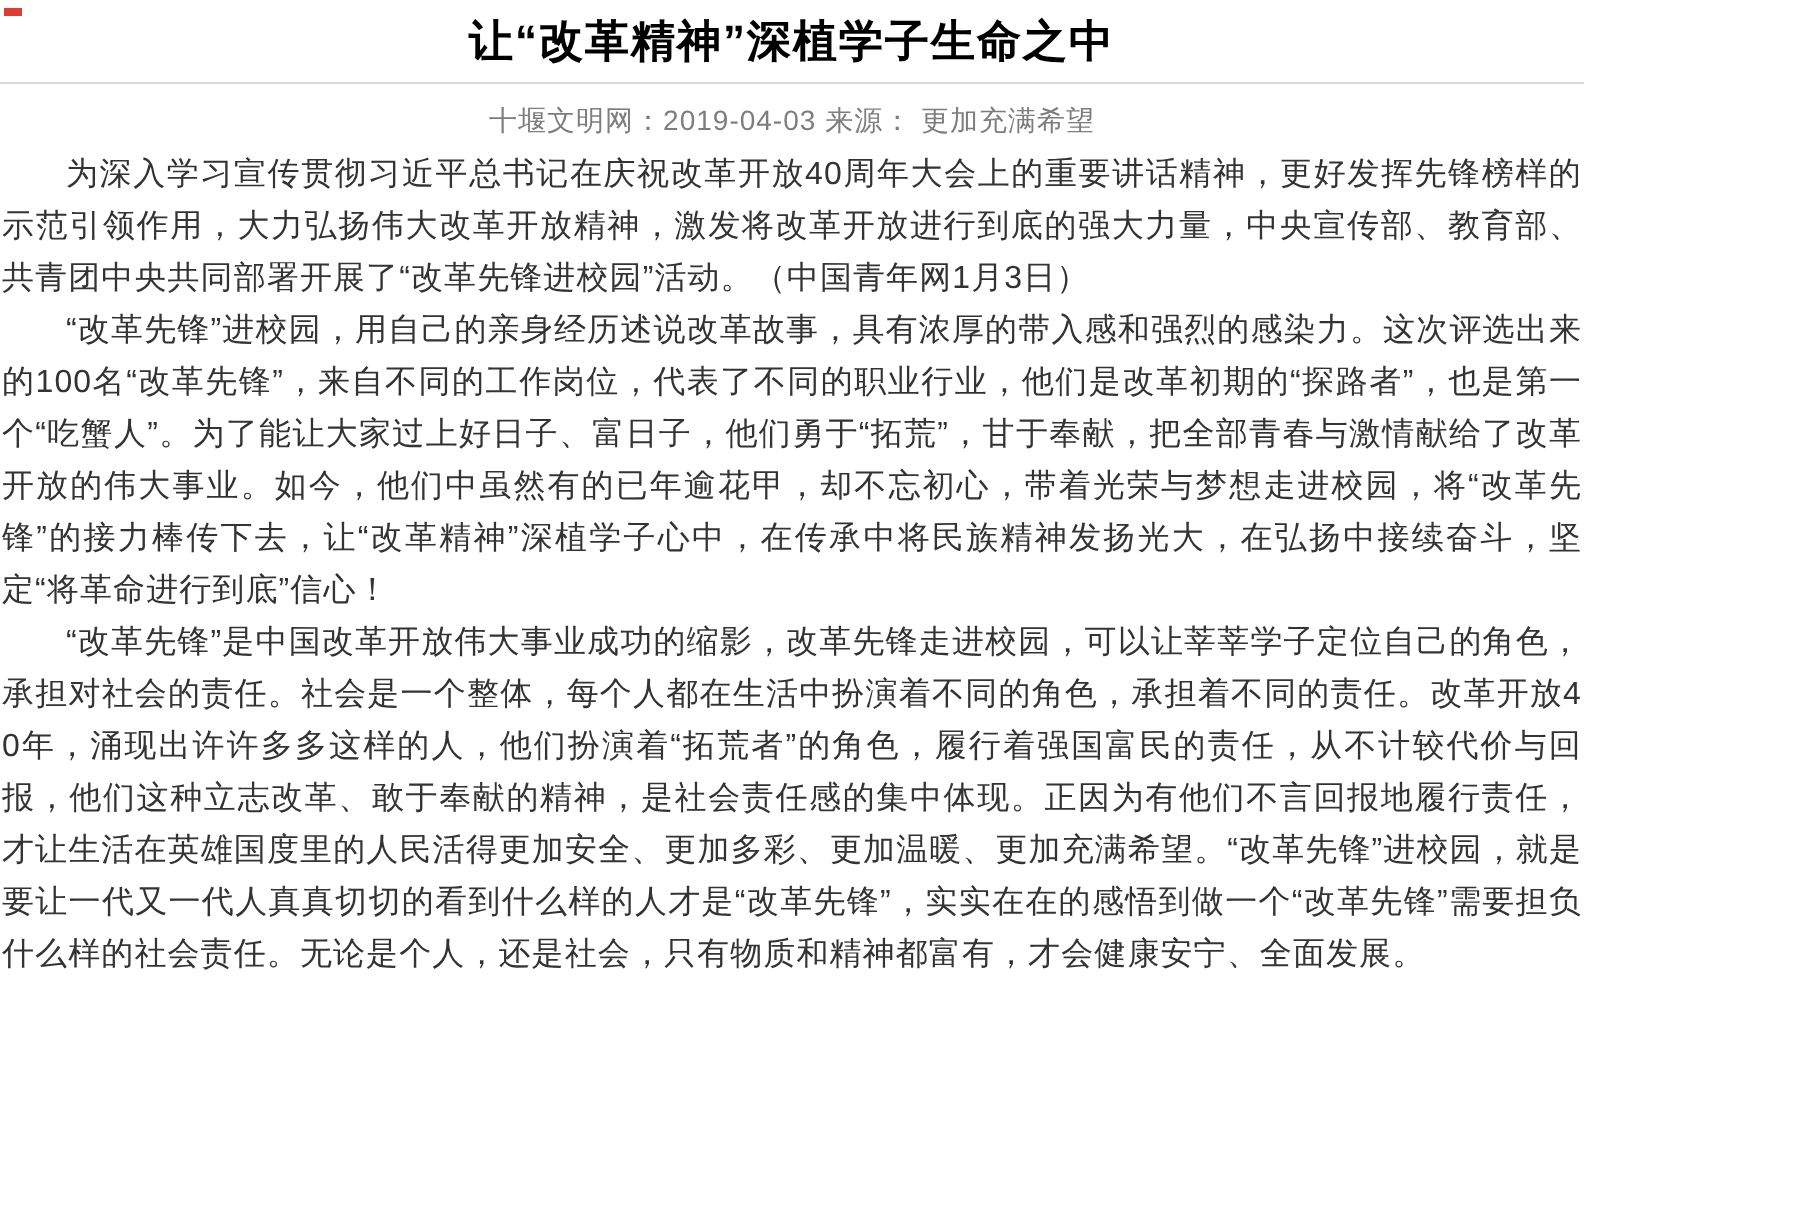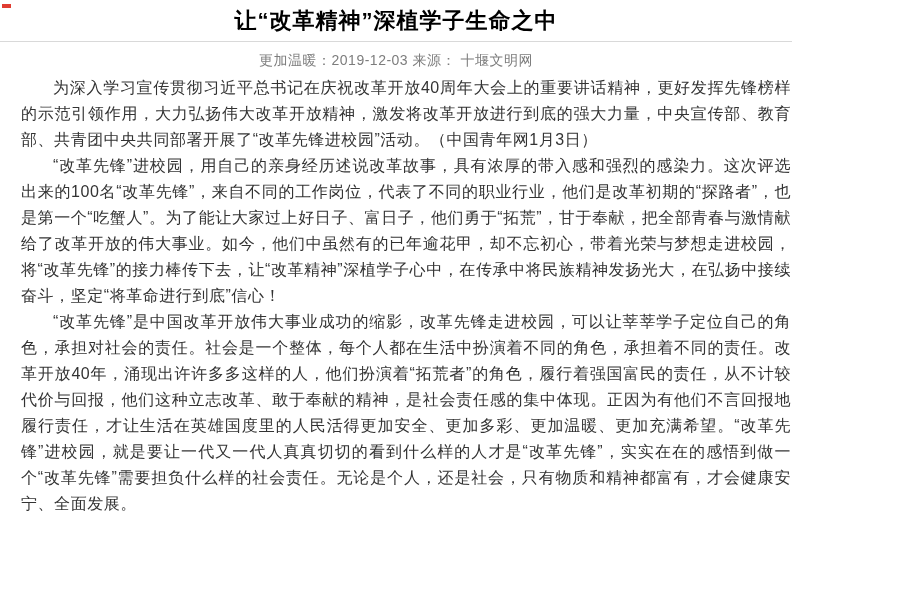--- a/index.html
+++ b/index.html
@@ -58,35 +58,34 @@
   .article-body p {
     margin: 0;
     font-size: 16px;
     line-height: 26px;
     letter-spacing: 0.55px;
     color: #333333; 
     text-align: justify;
     text-justify: inter-character;
     text-indent: 2em;
     word-break: break-all;
-    padding-left: 20px;
   }
 </style>
 </head>
 <body>
 
 <div class="page">
 
   <div class="red-artifact"></div>
 
   <h1 class="article-title">让“改革精神”深植学子生命之中</h1>
 
   <hr class="title-divider">
 
-  <div class="meta-line"><span>更加温暖：</span><span>2019-12-03</span><span> </span><span>来源：</span><span> </span><span>十堰文明网</span></div>
+  <div class="meta-line"><span>十堰文明网：</span><span>2019-04-03</span><span> </span><span>来源：</span><span> </span><span>更加充满希望</span></div>
 
   <div class="article-body">
     <p>为深入学习宣传贯彻习近平总书记在庆祝改革开放40周年大会上的重要讲话精神，更好发挥先锋榜样的示范引领作用，大力弘扬伟大改革开放精神，激发将改革开放进行到底的强大力量，中央宣传部、教育部、共青团中央共同部署开展了“改革先锋进校园”活动。（中国青年网1月3日）</p>
     <p>“改革先锋”进校园，用自己的亲身经历述说改革故事，具有浓厚的带入感和强烈的感染力。这次评选出来的100名“改革先锋”，来自不同的工作岗位，代表了不同的职业行业，他们是改革初期的“探路者”，也是第一个“吃蟹人”。为了能让大家过上好日子、富日子，他们勇于“拓荒”，甘于奉献，把全部青春与激情献给了改革开放的伟大事业。如今，他们中虽然有的已年逾花甲，却不忘初心，带着光荣与梦想走进校园，将“改革先锋”的接力棒传下去，让“改革精神”深植学子心中，在传承中将民族精神发扬光大，在弘扬中接续奋斗，坚定“将革命进行到底”信心！</p>
     <p>“改革先锋”是中国改革开放伟大事业成功的缩影，改革先锋走进校园，可以让莘莘学子定位自己的角色，承担对社会的责任。社会是一个整体，每个人都在生活中扮演着不同的角色，承担着不同的责任。改革开放40年，涌现出许许多多这样的人，他们扮演着“拓荒者”的角色，履行着强国富民的责任，从不计较代价与回报，他们这种立志改革、敢于奉献的精神，是社会责任感的集中体现。正因为有他们不言回报地履行责任，才让生活在英雄国度里的人民活得更加安全、更加多彩、更加温暖、更加充满希望。“改革先锋”进校园，就是要让一代又一代人真真切切的看到什么样的人才是“改革先锋”，实实在在的感悟到做一个“改革先锋”需要担负什么样的社会责任。无论是个人，还是社会，只有物质和精神都富有，才会健康安宁、全面发展。</p>
   </div>
 
 </div>
 
 </body></html>

